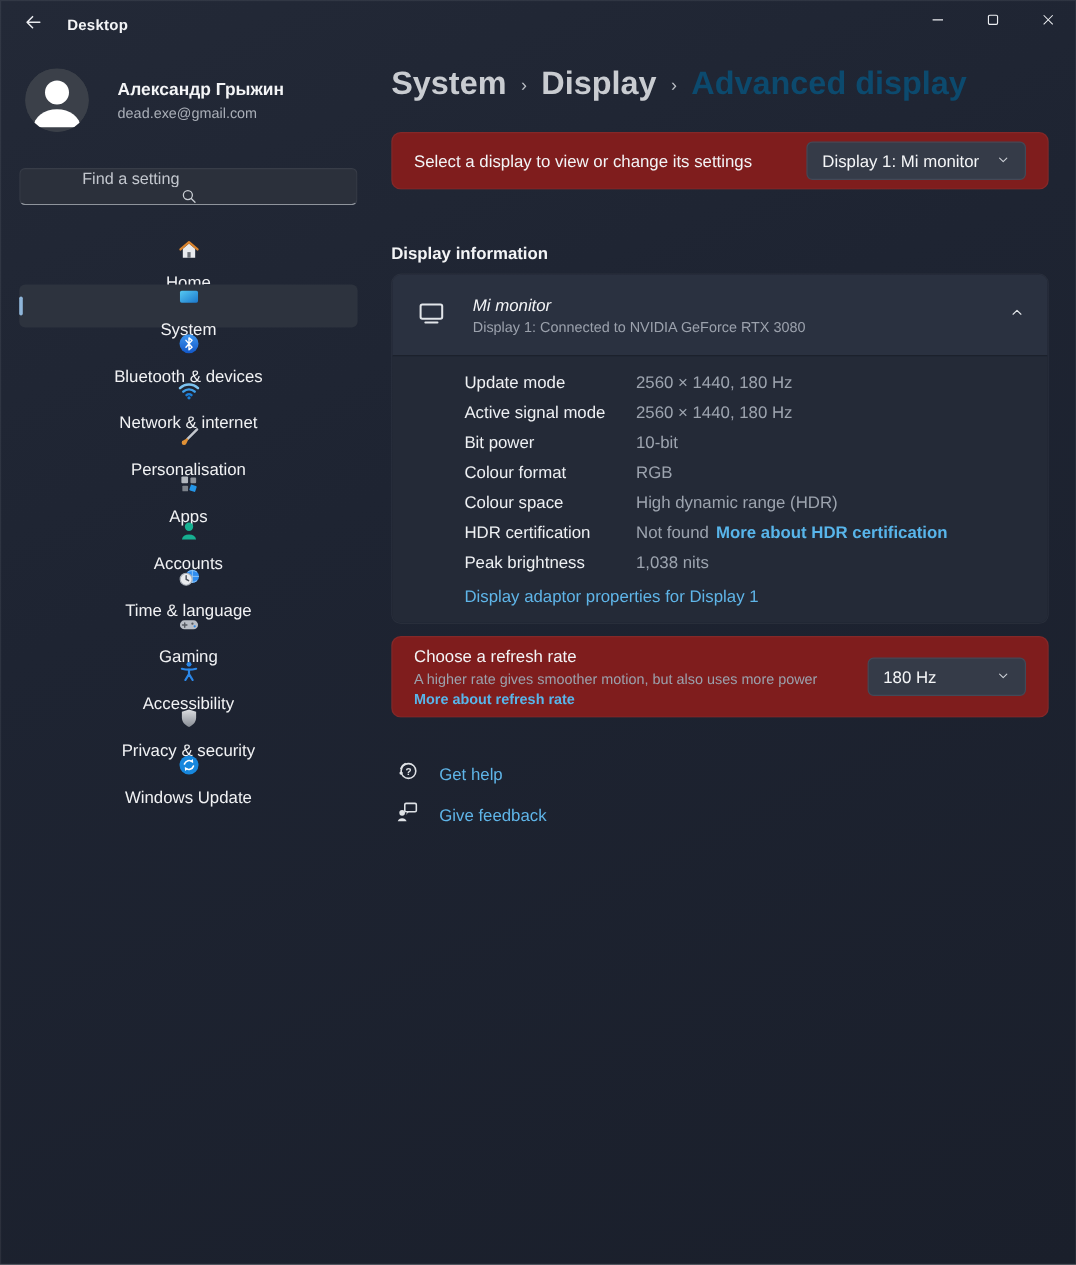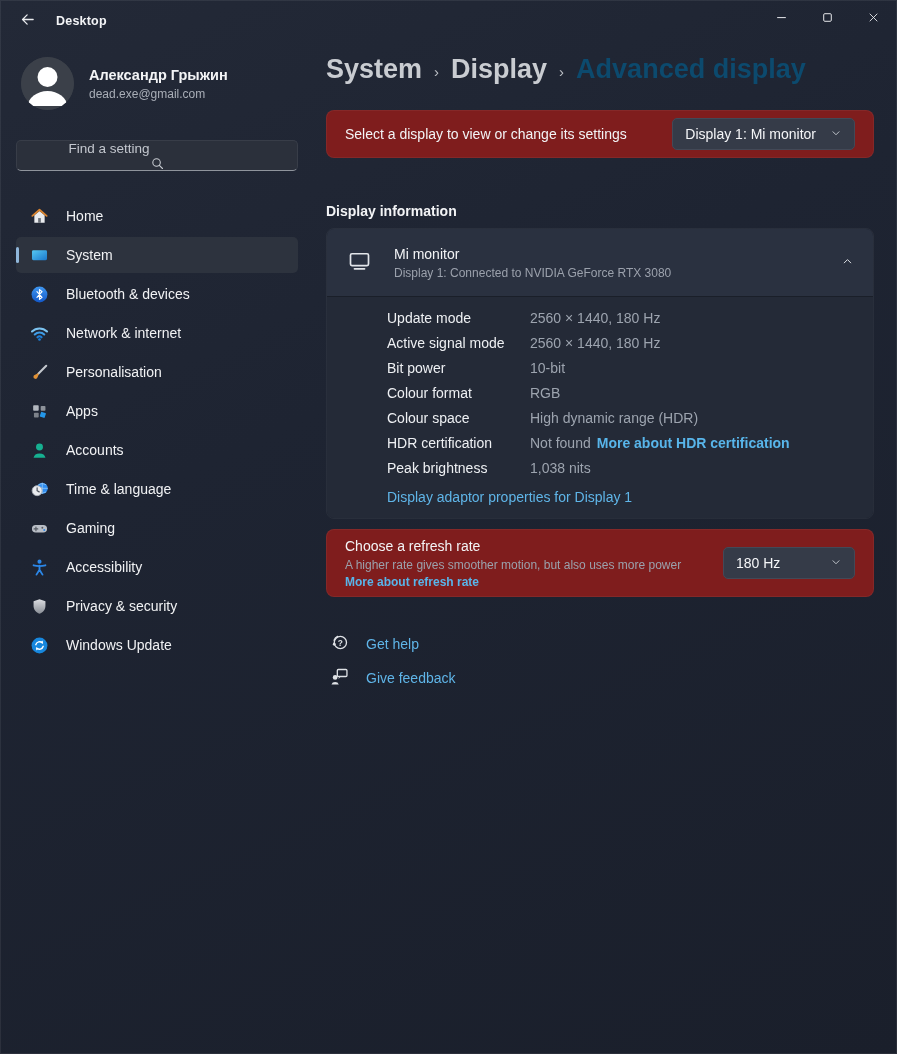--- a/index.html
+++ b/index.html
@@ -14,34 +14,34 @@
 
   
   .titlebar { height:40px; position:relative; display:flex; align-items:center; }
   .back-btn { width:34px; height:30px; margin-left:9px; display:flex; align-items:center; justify-content:center; border-radius:5px; cursor:pointer; }
   .app-title { margin-left:12px; font-size:12.5px; font-weight:700; letter-spacing:.2px; }
   .win-controls { position:absolute; top:0; right:0; display:flex; }
   .win-btn { width:46px; height:35px; display:flex; align-items:center; justify-content:center; }
 
   
   .sidebar { position:absolute; top:40px; left:0; width:312px; bottom:0; padding:0 15px; }
-  .profile { display:flex; align-items:center; gap:15px; margin:16px 5px 0 5px; }
+  .profile { display:flex; align-items:center; gap:24px; margin:16px 5px 0 5px; }
   .avatar { width:53px; height:53px; border-radius:50%; background:#3b4049; overflow:hidden; flex:none; }
   .profile-name { font-size:14.5px; font-weight:700; }
   .profile-email { font-size:12px; color:#a9aeb7; margin-top:4px; }
 
   .searchbox { margin-top:30px; height:31px; background:#2b303b; border:1px solid #383d48;
     border-bottom:1px solid #8f949c; border-radius:5px; display:flex; align-items:center; padding:0 9px;flex-direction:column; }
   .searchbox input { flex:1; background:transparent; border:none; outline:none; color:#e8eaee;
     font-size:13.5px; font-family:inherit; }
   .searchbox input::placeholder { color:#c3c7ce; }
 
   .nav { margin-top:27px; }
   .nav-item { position:relative; height:36px; margin:3px 0; border-radius:5px; display:flex;
-    align-items:center; gap:17px; padding:0 13px; font-size:14px; color:#f1f2f4; cursor:pointer; }
+    align-items:center; gap:9px; padding:0 13px; font-size:14px; color:#f1f2f4; cursor:pointer;flex-direction:column; }
   .nav-item.active { background:#2d333e; }
   .nav-item.active .indicator { position:absolute; left:0; top:10px; width:3px; height:16px;
     border-radius:2px; background:#8fb6da; }
   .nav-icon { width:20px; height:20px; flex:none; display:flex; align-items:center; justify-content:center; }
 
   
   .main { position:absolute; left:325px; top:40px; width:548px; }
   .breadcrumb { margin-top:13px; display:flex; align-items:center; font-size:27px; font-weight:600; }
   .crumb { color:#c9ccd1; cursor:pointer; }
   .crumb.current { color:#0c4a6e; cursor:default; }
@@ -56,21 +56,21 @@
     display:flex; align-items:center; justify-content:space-between; gap:14px; padding:0 12px;
     font-size:14px; color:#f5f6f8; cursor:pointer; }
   .dropdown.display-dd { min-width:180px; }
   .dropdown.rate-dd { min-width:132px; }
 
   .section-title { margin-top:45px; font-size:14px; font-weight:700; }
 
   .expander { margin-top:9px; border-radius:8px; border:1px solid rgba(255,255,255,0.05); overflow:hidden; }
   .expander-head { height:68px; background:#2a3140; display:flex; align-items:center;
     padding:0 19px; gap:21px; border-bottom:1px solid #1a1f29; cursor:pointer; }
-  .expander-title { font-size:14px; }
+  .expander-title { font-size:14px;font-style:italic; }
   .expander-sub { font-size:12px; color:#9ba1ac; margin-top:4px; }
   .expander-chevron { margin-left:auto; }
   .expander-body { background:#242a37; padding:8px 19px 12px 60px; }
 
   .detail-row { display:flex; align-items:center; height:25px; font-size:14px; }
   .detail-label { width:143px; flex:none; color:#eef0f3; }
   .detail-value { color:#9da4af; }
   .inline-link { color:#58b5ea; font-weight:700; margin-left:6px; text-decoration:none; cursor:pointer; }
   .adaptor-link { display:inline-block; margin-top:9px; font-size:14px; color:#5fb5e8; cursor:pointer; }
 

